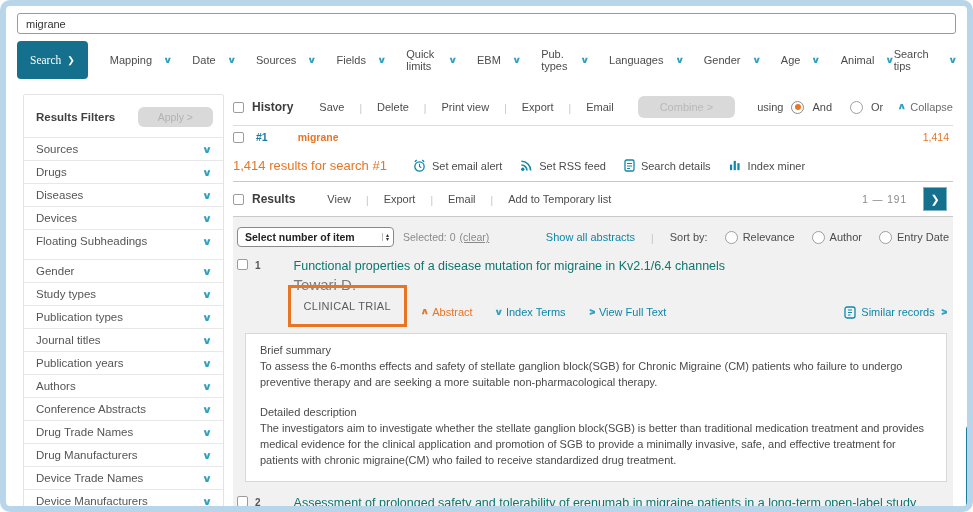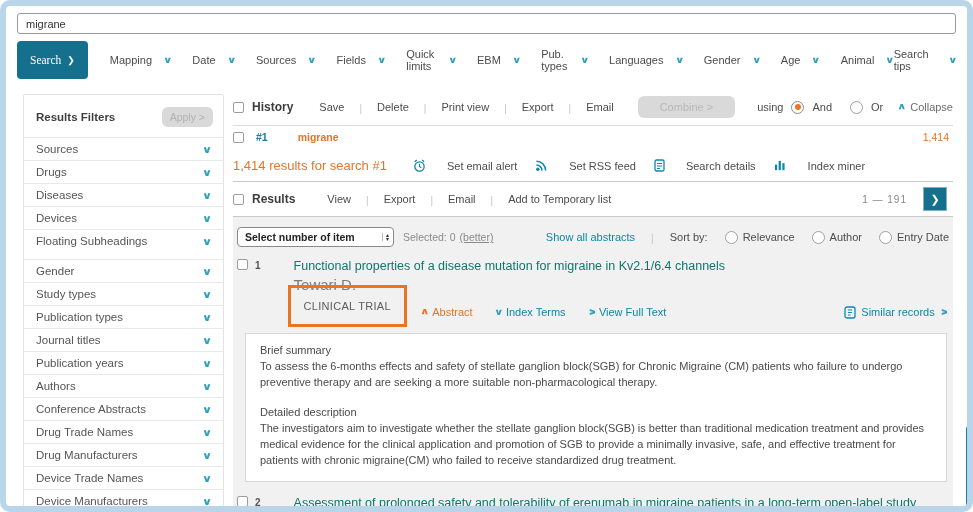--- a/index.html
+++ b/index.html
@@ -20,21 +20,21 @@
   .chev{ color:#2f9fc0; font-size:9px; font-weight:bold; transform:scaleX(1.3); display:inline-block; }
   .search-tips{ margin-left:auto; font-size:11px; color:#4c4c4c; display:flex; align-items:center; gap:4px; cursor:pointer; }
 
   
   .content{ display:flex; padding:10px 14px 0 17px; gap:9px; }
 
   
   .filters{ width:201px; flex:none; background:#fff; border:1px solid #e3e3e3; border-radius:2px; padding:10px 0 6px 0; }
   .filters-head{ display:flex; align-items:center; justify-content:space-between; padding:2px 10px 10px 12px; }
   .filters-title{ font-size:11.5px; font-weight:bold; color:#3f3f3f; }
-  .apply-btn{ background:#d9d9d9; color:#b2b2b2; border:none; border-radius:6px; font-family:inherit; font-size:10.5px; padding:4px 8px; cursor:default; }
+  .apply-btn{ background:#d9d9d9; color:#b2b2b2; border:none; border-radius:6px; font-family:inherit; font-size:10.5px; padding:4px 20px; cursor:default; }
   .f-item{ display:flex; align-items:center; justify-content:space-between; height:23px; padding:0 12px; border-top:1px solid #e8e8e8; font-size:11.5px; color:#555; cursor:pointer; }
   .f-item.gap{ margin-top:7px; }
   .f-item .chev{ font-size:10px; }
 
   
   .main-col{ flex:1; min-width:0; }
 
   .hist-row1{ display:flex; align-items:center; gap:8px; padding:2px 0 7px 0; }
   .cbx{ width:11px; height:11px; border:1px solid #9c9c9c; border-radius:2px; background:#fff; flex:none; cursor:pointer; }
   .hist-title{ font-size:12px; font-weight:bold; color:#3d3d3d; margin-right:18px; }
@@ -48,21 +48,21 @@
   .radio-lbl{ font-size:11px; color:#4c4c4c; }
   .collapse{ margin-left:auto; font-size:11px; color:#6e6e6e; display:flex; align-items:center; gap:5px; cursor:pointer; }
   .collapse .chev{ transform:rotate(180deg) scaleX(1.3); }
   .hist-row2{ display:flex; align-items:center; gap:10px; border-top:1px solid #dcdcdc; padding:5px 0 6px 0; }
   .hist-num{ font-size:10.5px; font-weight:bold; color:#1d7a9c; margin-left:2px; cursor:pointer; }
   .hist-query{ font-size:10.5px; font-weight:bold; color:#e87524; margin-left:20px; }
   .hist-count{ margin-left:auto; font-size:10.5px; color:#e87524; padding-right:4px; }
 
   .summary-row{ display:flex; align-items:center; gap:18px; padding:9px 0 8px 0; }
   .summary-text{ font-size:13px; color:#e87524; margin-right:8px; }
-  .icon-link{ display:flex; align-items:center; gap:21px; font-size:11px; color:#4c4c4c; cursor:pointer; }
+  .icon-link{ display:flex; align-items:center; gap:6px; font-size:11px; color:#4c4c4c; cursor:pointer; }
 
   .results-bar{ display:flex; align-items:center; gap:8px; background:#fff; border-top:1px solid #c9c9c9; border-bottom:1px solid #c9c9c9; padding:5px 6px 5px 0; }
   .results-title{ font-size:12px; font-weight:bold; color:#3d3d3d; margin-right:24px; }
   .range{ margin-left:auto; font-size:10px; color:#888; letter-spacing:1px; margin-right:8px; }
   .next-btn{ width:24px; height:24px; background:#15708e; border:1px solid #7fb2c4; color:#fff; font-size:11px; display:flex; align-items:center; justify-content:center; cursor:pointer; }
 
   .results-body{ background:#f1f1f1; padding:6px 0 20px 0; }
   .select-row{ display:flex; align-items:center; padding:4px 4px 6px 4px; }
   .fake-select{ width:157px; height:20px; border:1px solid #8a8a8a; border-radius:4px; background:#fff; display:flex; align-items:center; font-size:10.5px; font-weight:bold; color:#222; padding:0 4px 0 7px; white-space:nowrap; overflow:hidden; cursor:pointer; }
   .fake-select .lbl{ flex:1; overflow:hidden; }
@@ -328,21 +328,21 @@
 
         <div class="select-row">
           <span class="fake-select">
             <span class="lbl">Select number of item</span>
             <span class="stepper">
                 <span>▴</span>
                 <span>▾</span>
               </span>
           </span>
           <span class="selected-txt"><span>Selected:</span> <span>0</span></span>
-          <span class="clear-link">(better)</span>
+          <span class="clear-link">(clear)</span>
           <span class="sort-zone">
             <span class="show-abs">Show all abstracts</span>
             <span class="sep"></span>
             <span class="sort-lbl">Sort by:</span>
             <span class="sort-opt">
                 <span class="radio"></span>
                 <span class="radio-lbl">Relevance</span>
               </span>
             <span class="sort-opt">
                 <span class="radio"></span>

